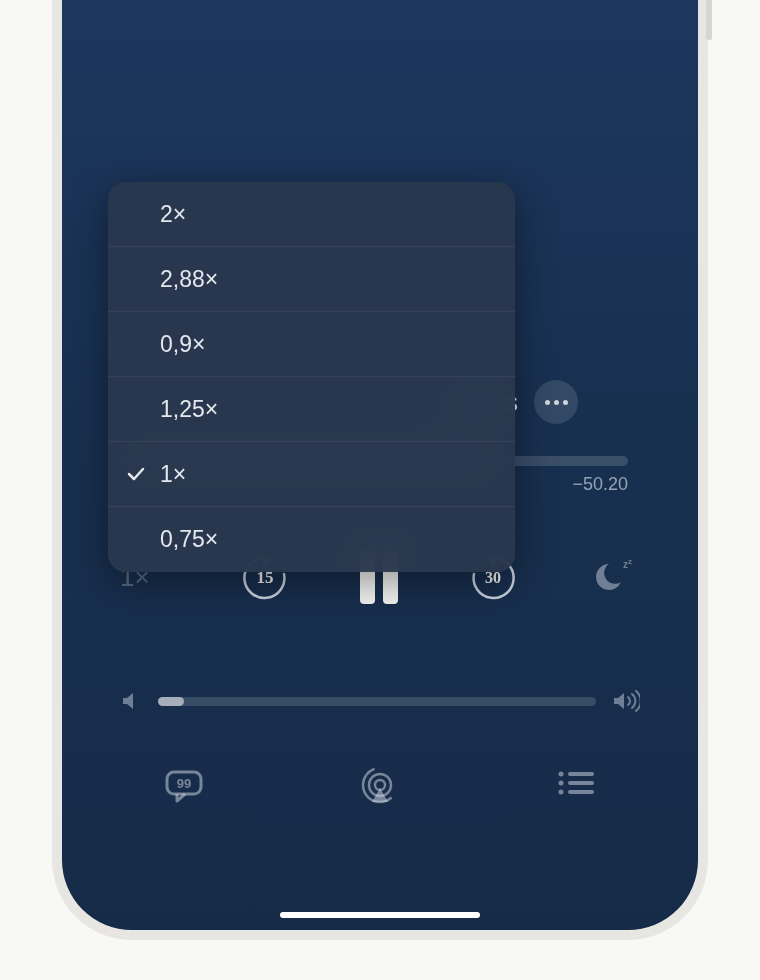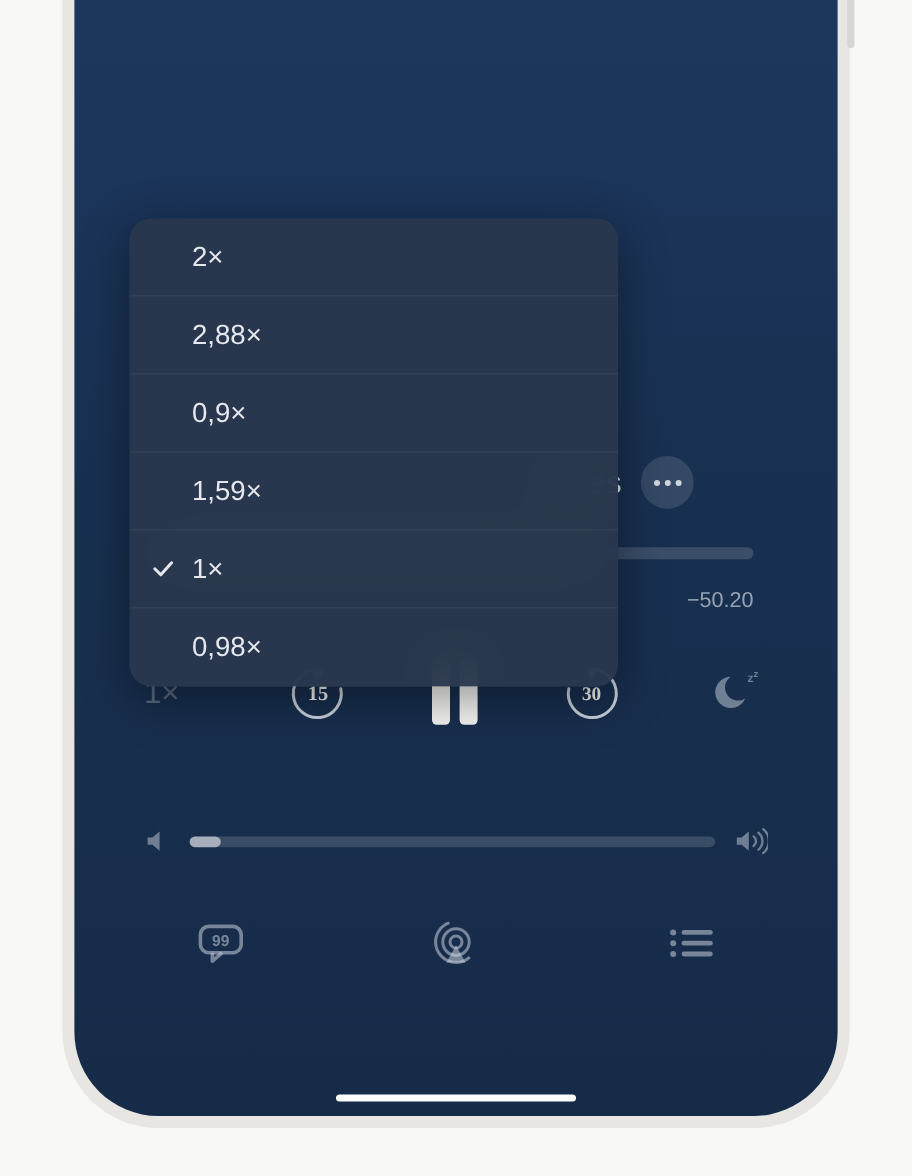--- a/index.html
+++ b/index.html
@@ -95,21 +95,20 @@
       background: rgba(255,255,255,0.55);
       border-radius: 5px;
     }
     .time-remaining {
       position: absolute;
       right: 0;
       top: 18px;
       color: rgba(191, 200, 214, 0.75);
       font-size: 18px;
       font-variant-numeric: tabular-nums;
-      margin-top: 16px;
     }
     .controls {
       position: absolute;
       top: 660px;
       left: 58px;
       right: 58px;
       display: flex;
       align-items: center;
       justify-content: space-between;
     }
@@ -168,21 +167,20 @@
       left: 100px;
       right: 100px;
       display: flex;
       align-items: center;
       justify-content: space-between;
     }
     .action-btn {
       width: 44px;
       height: 36px;
       display: flex;
-      align-items: center;
       justify-content: center;
     }
     .home-indicator {
       position: absolute;
       bottom: 12px;
       left: 50%;
       transform: translateX(-50%);
       width: 200px;
       height: 6px;
       background: #fff;
@@ -334,27 +332,27 @@
       <div class="speed-item">
         <span>2×</span>
       </div>
       <div class="speed-item">
         <span>2,88×</span>
       </div>
       <div class="speed-item">
         <span>0,9×</span>
       </div>
       <div class="speed-item">
-        <span>1,59×</span>
+        <span>1,25×</span>
       </div>
       <div class="speed-item">
         <svg class="check" viewBox="0 0 20 20">
           <path fill="none" stroke="#e4e8ee" stroke-width="2.5" stroke-linecap="round" stroke-linejoin="round" d="M 3 10 L 8 15 L 17 5"></path>
         </svg>
         <span>1×</span>
       </div>
       <div class="speed-item">
-        <span>0,98×</span>
+        <span>0,75×</span>
       </div>
     </div>
 
   </div>
 </div>
 
 </body></html>

